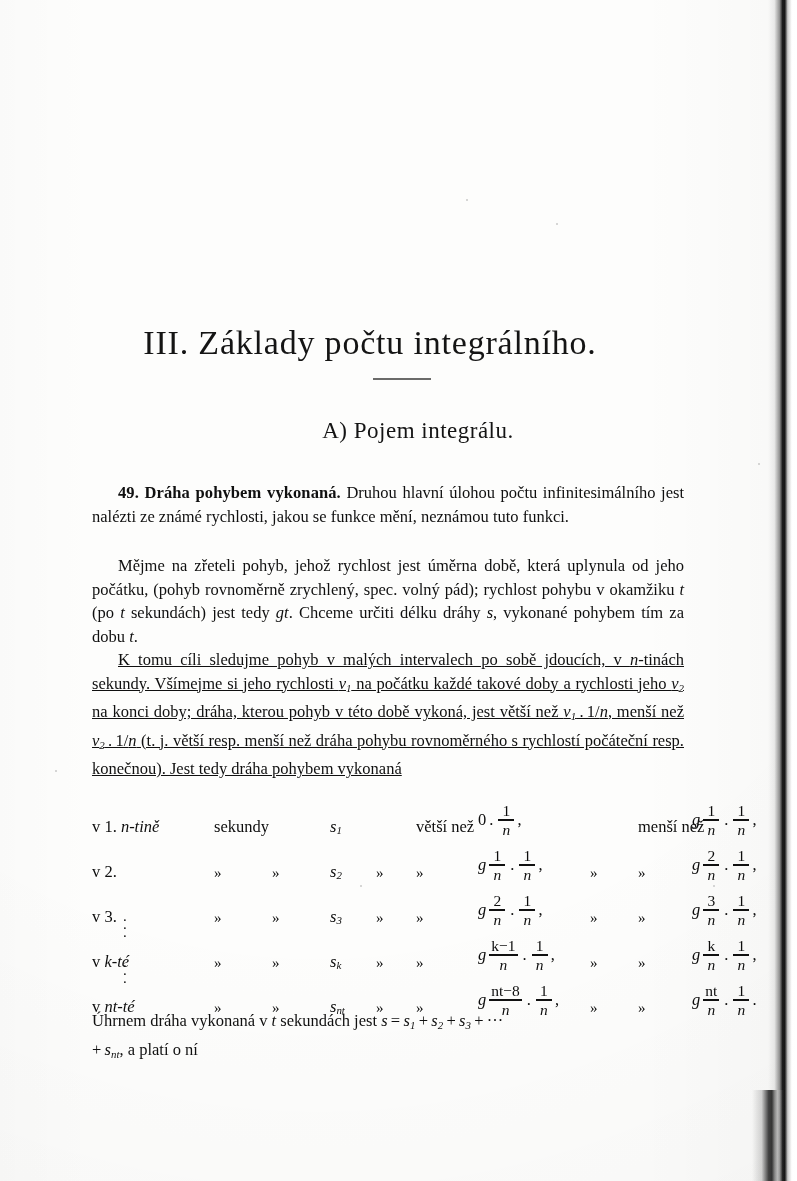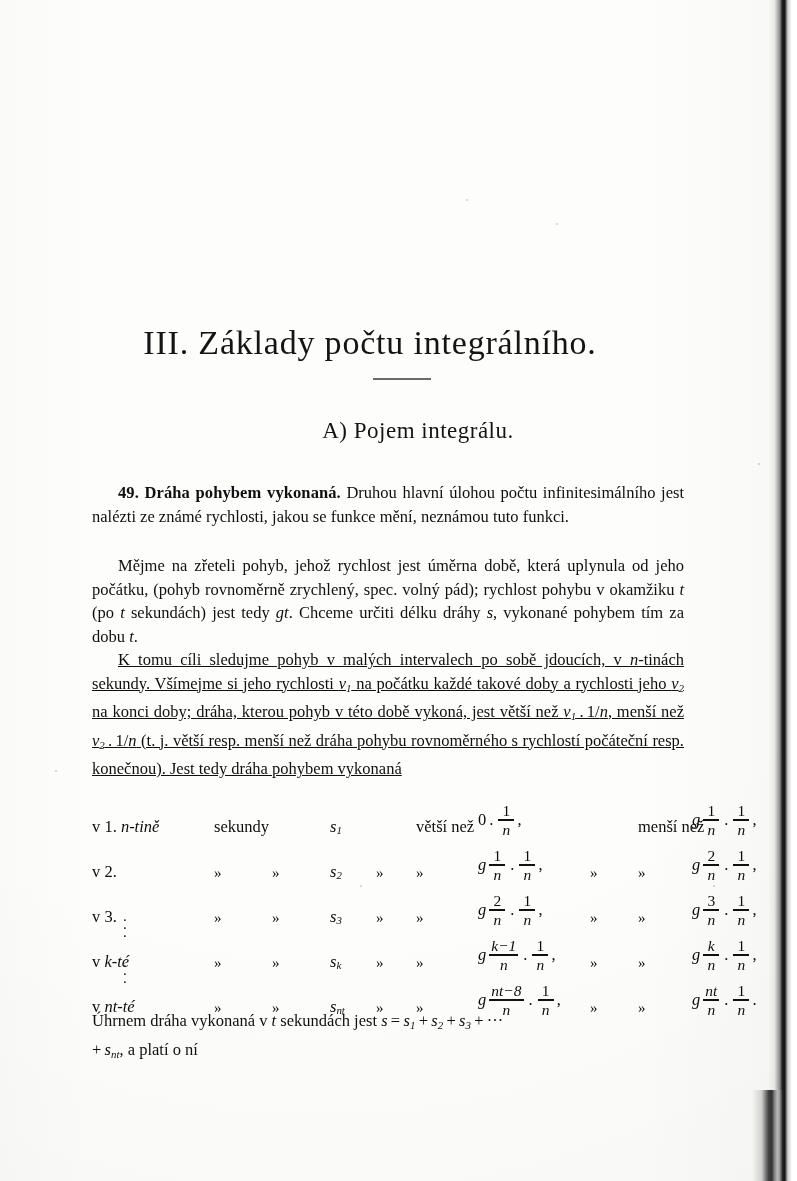--- a/index.html
+++ b/index.html
@@ -159,21 +159,20 @@
     display: inline-flex;
     flex-direction: column;
     align-items: center;
     vertical-align: middle;
     margin: 0 2px;
     line-height: 1;
   }
   .frac .num {
     font-size: 15.5px;
     padding: 0 2px 1px 2px;
-    font-style: italic;
   }
   .frac .num.upright { font-style: normal; }
   .frac .bar {
     width: 100%;
     min-width: 16px;
     height: 1.5px;
     background: #111;
   }
   .frac .den {
     font-size: 15.5px;

